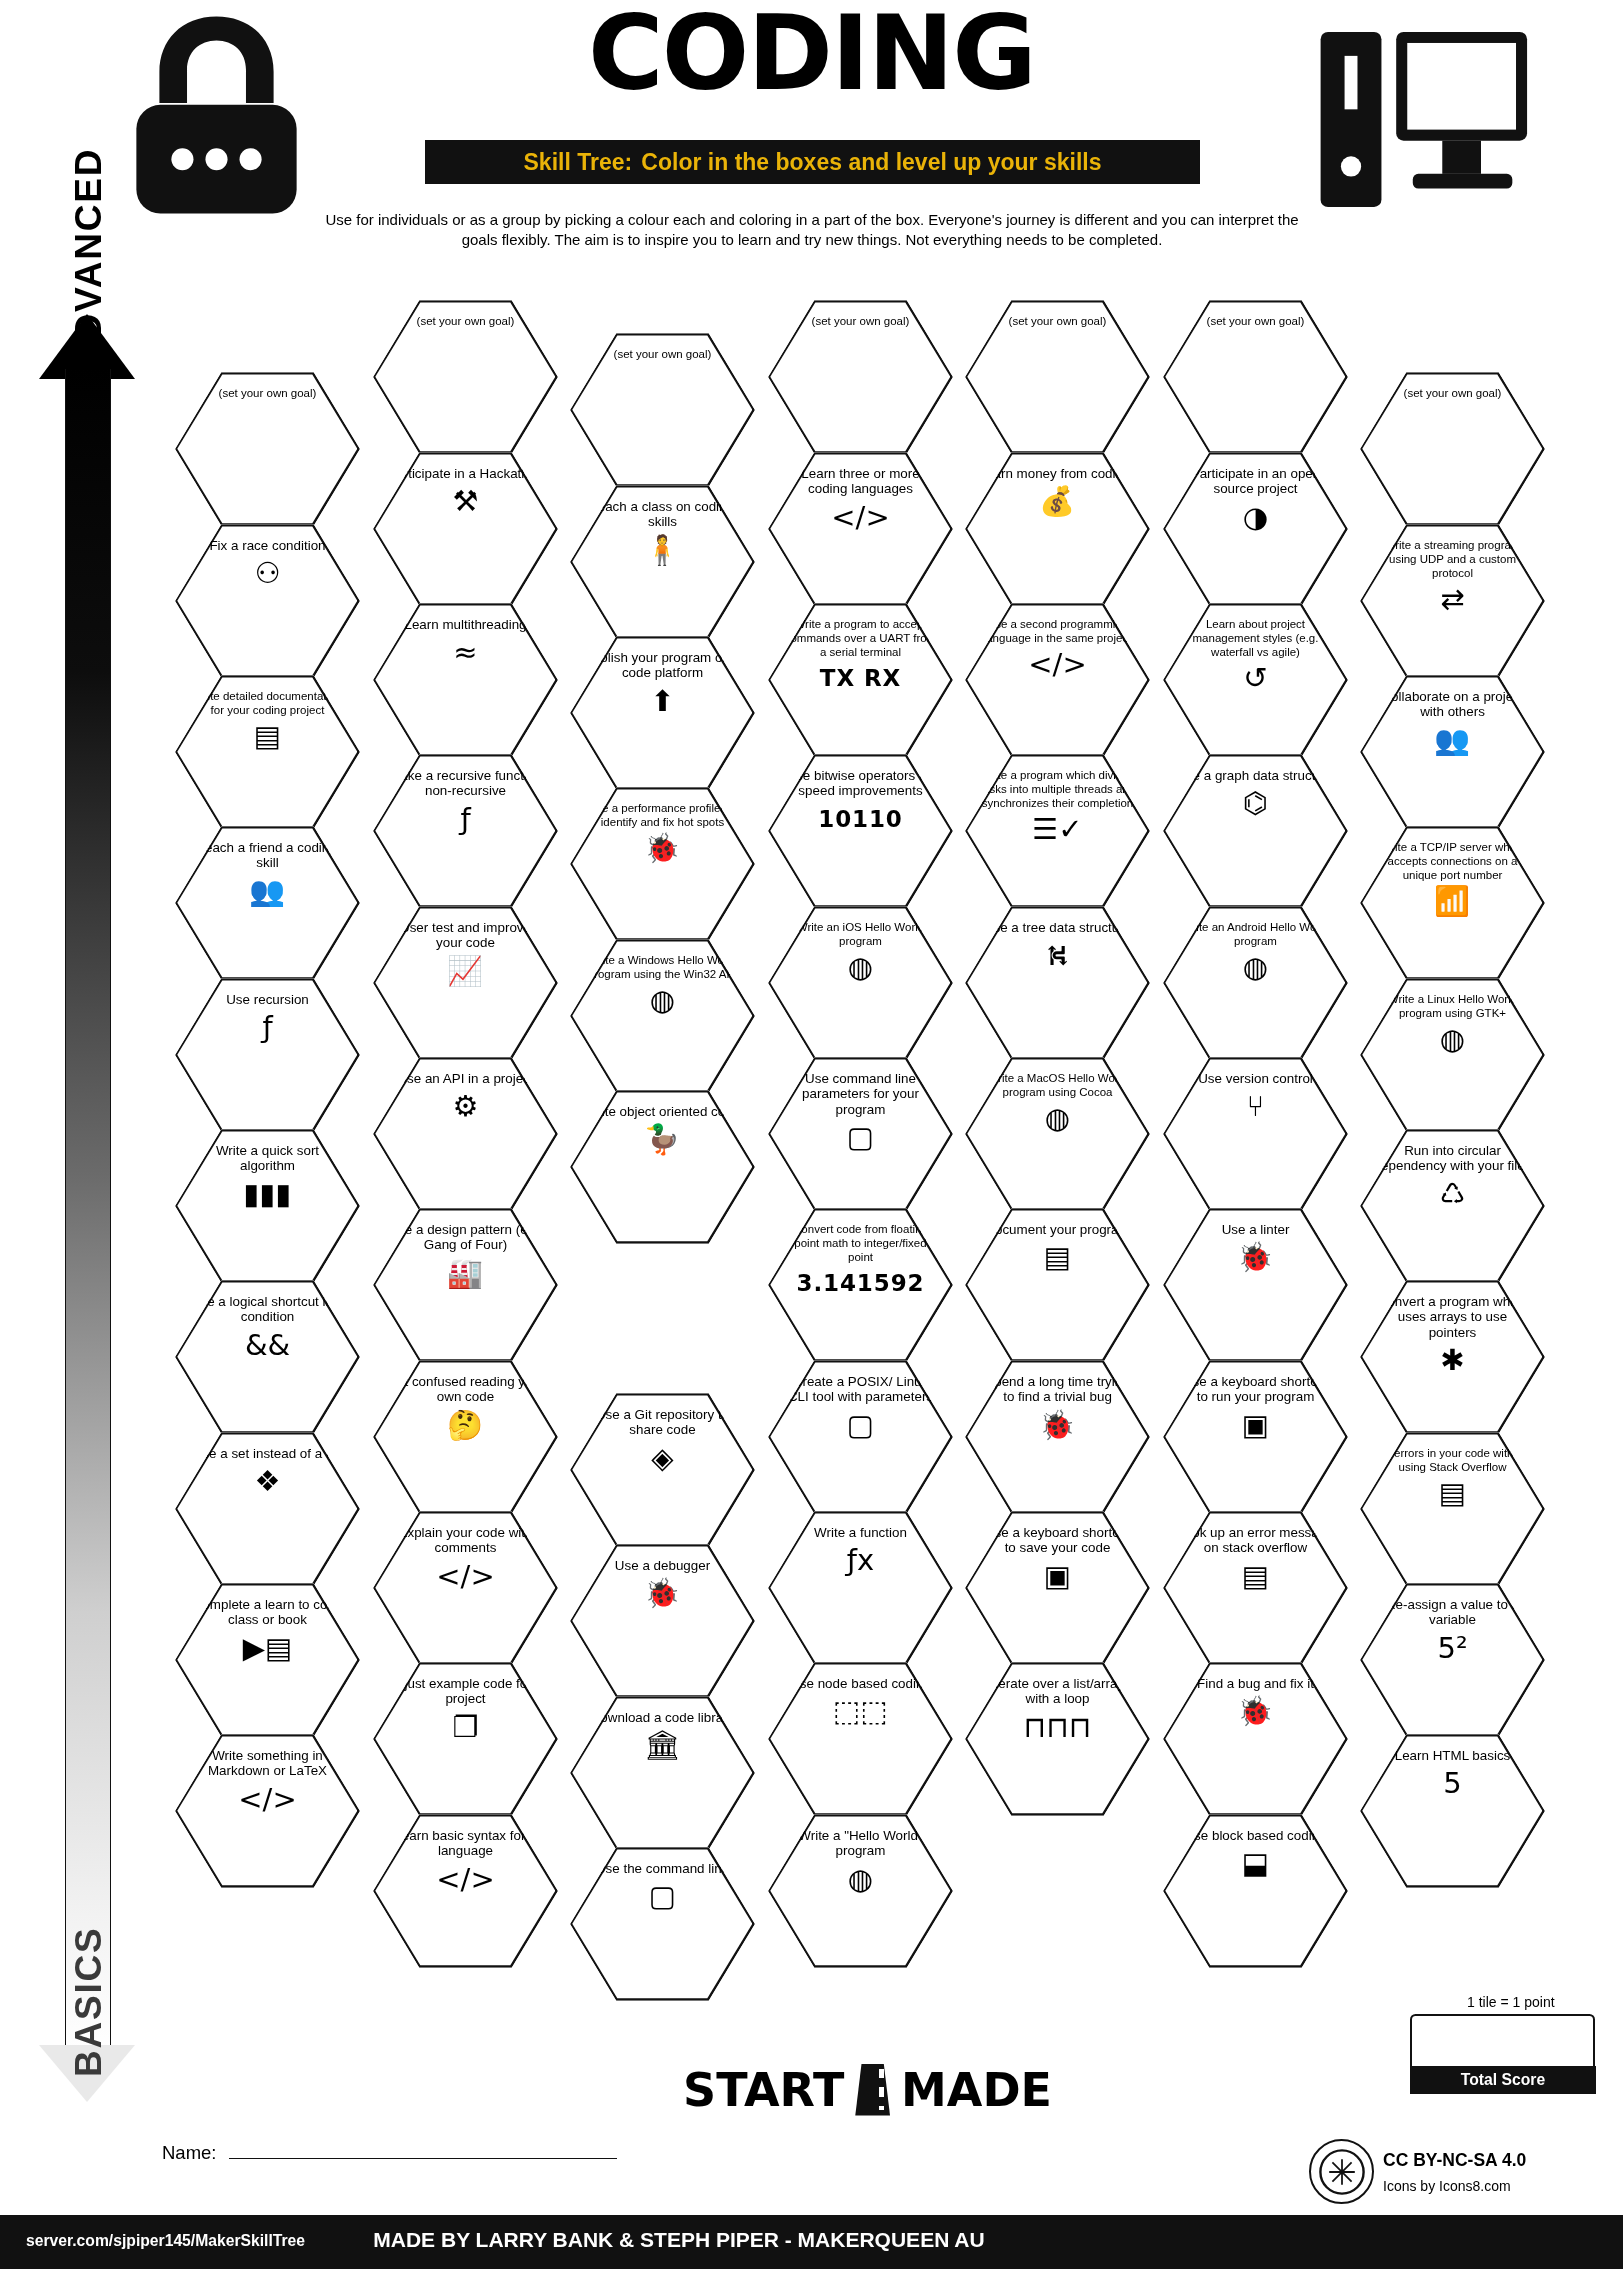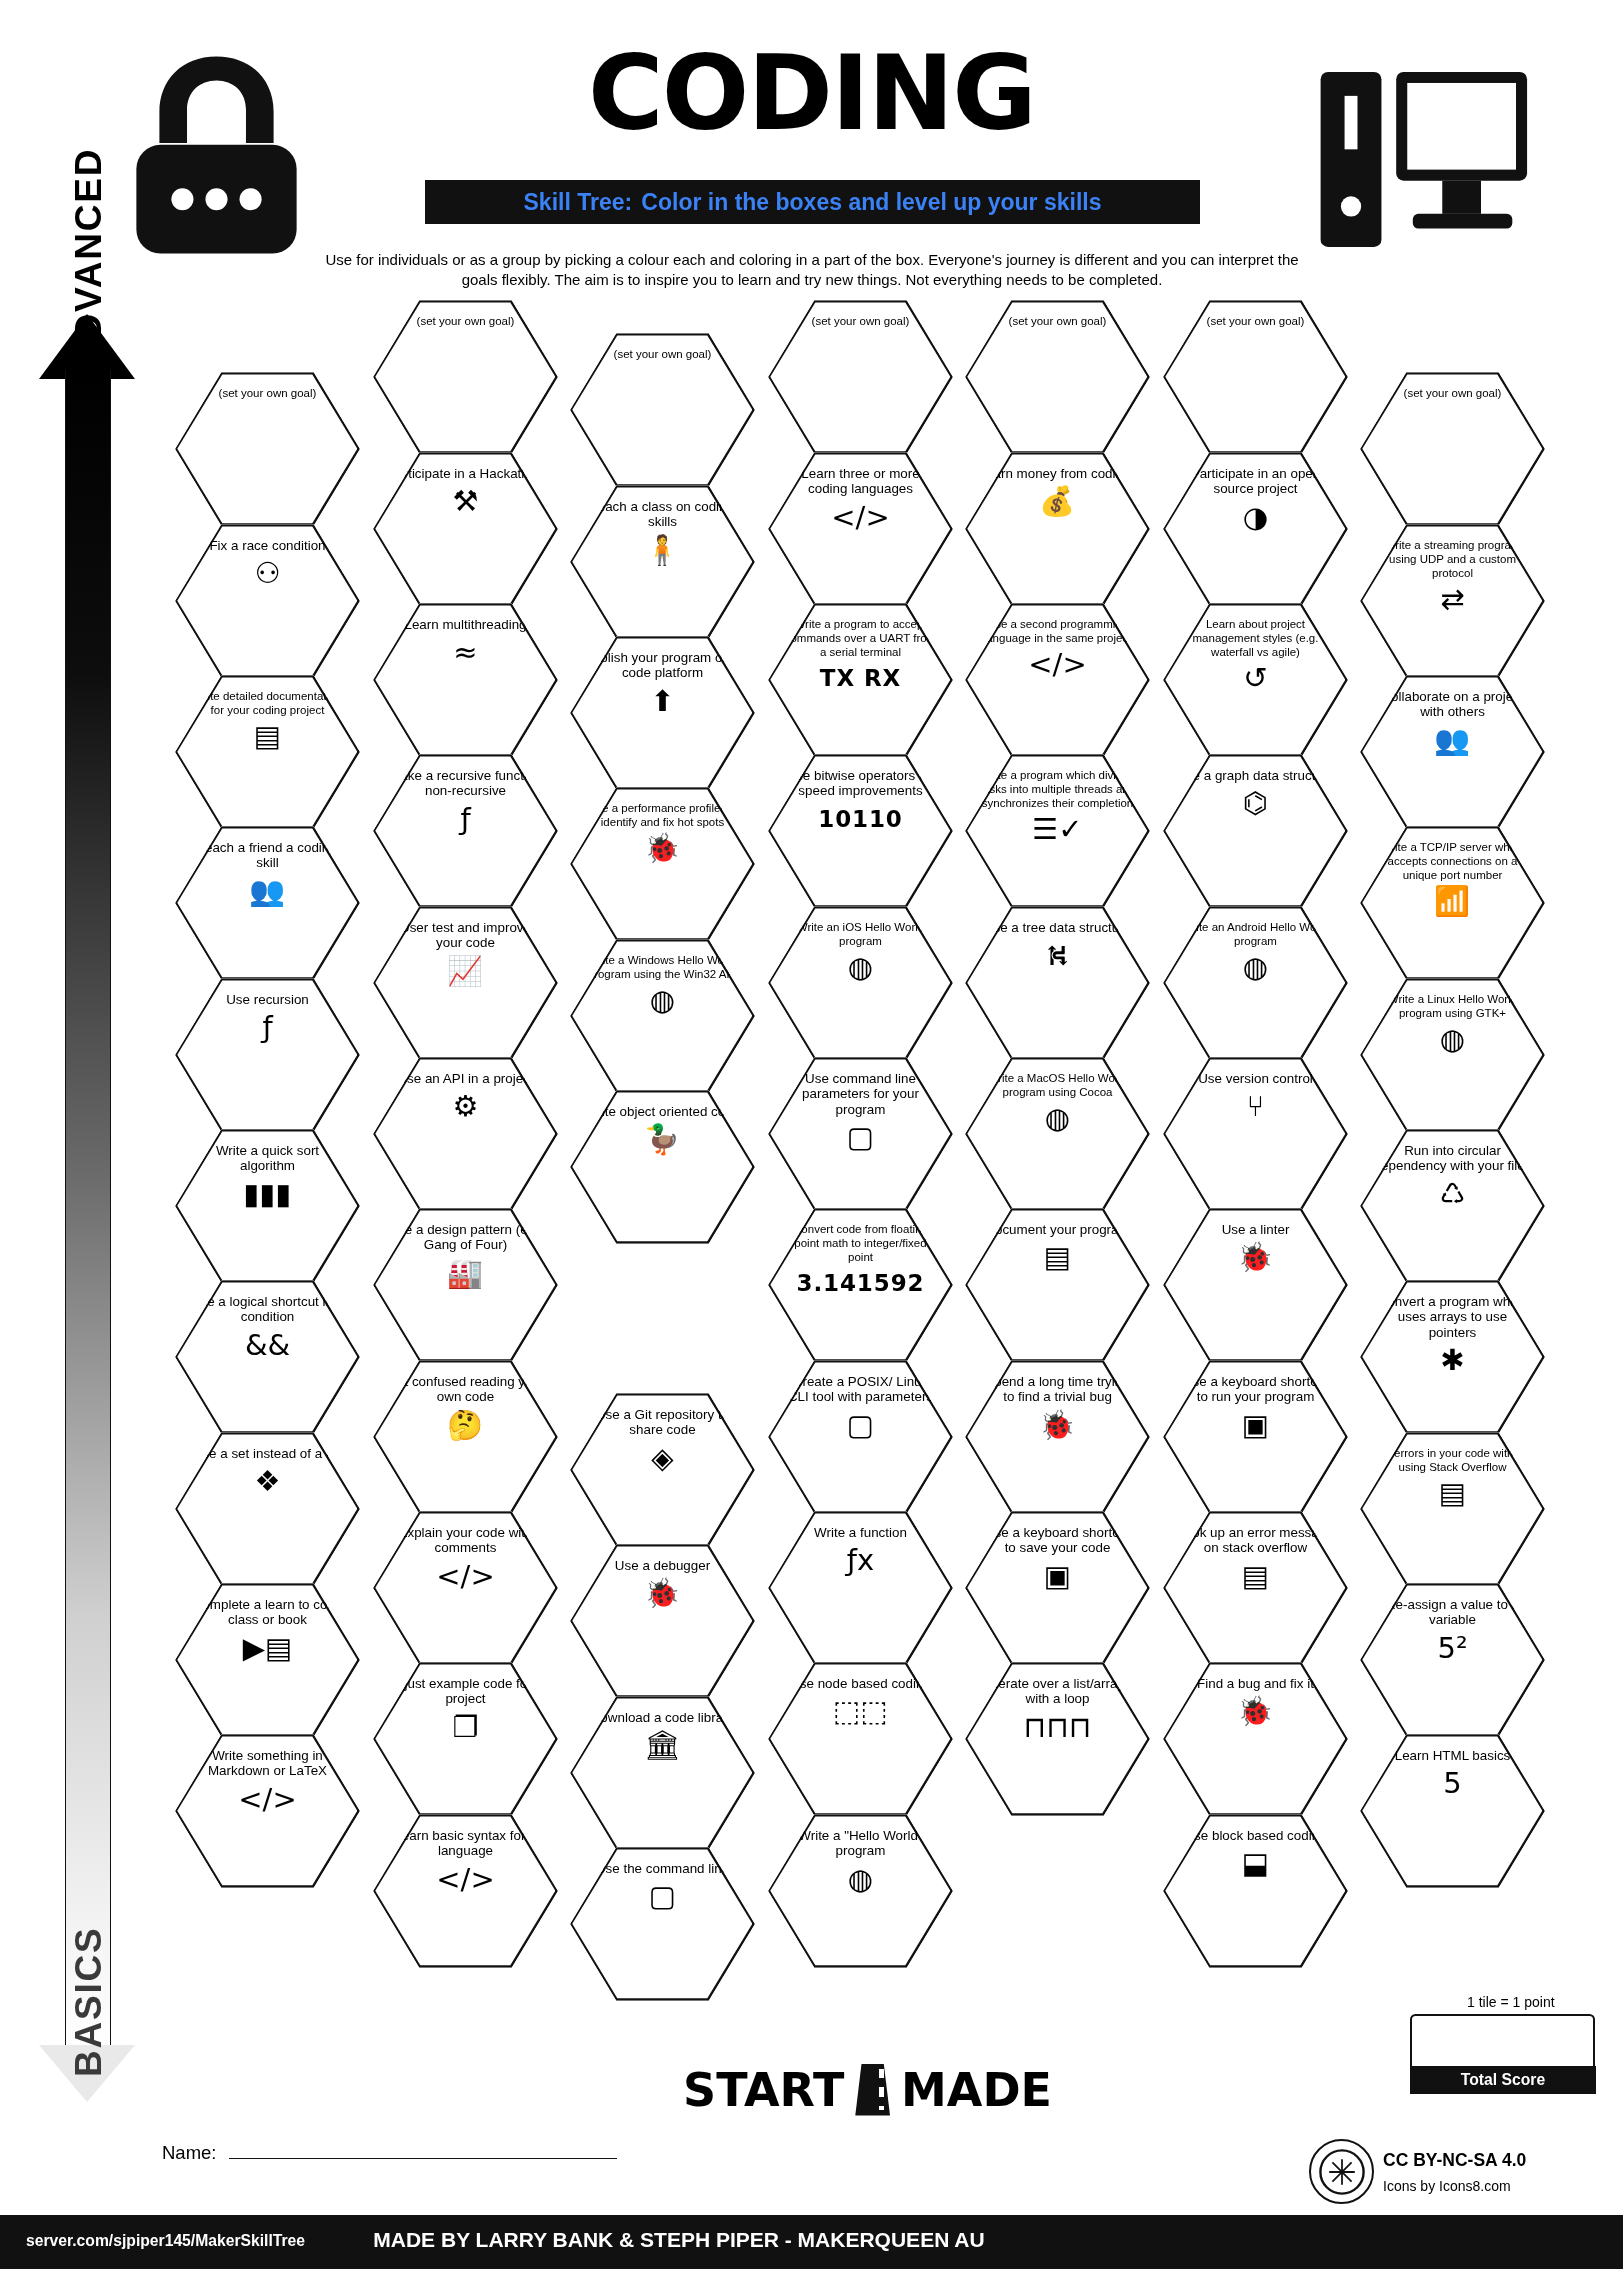--- a/index.html
+++ b/index.html
@@ -2,31 +2,31 @@
 <html style="font-size:14.8px"><head>
 <meta charset="utf-8">
 <style>
   html,body{margin:0;padding:0;}
   body{
     width:1623px;height:2269px;background:#ffffff;
     font-family:"Liberation Sans", sans-serif;
     color:#000;position:relative;overflow:hidden;
   }
   
-  #header{position:absolute;left:0;top:0;width:1623px;height:277px;margin-top:40px;}
+  #header{position:absolute;left:0;top:0;width:1623px;height:277px;}
   #lock-icon{position:absolute;left:129px;top:9.2px;width:175px;height:212px;}
   #computer-icon{position:absolute;left:1311px;top:18.5px;width:222px;height:212px;}
   #title{
     position:absolute;left:0;top:0;width:1623px;text-align:center;
     font-size:103px;font-weight:bold;letter-spacing:-1.8px;line-height:107px;
     font-family:"DejaVu Sans", sans-serif;
   }
   #subtitle-bar{
     position:absolute;left:425px;top:140px;width:775px;height:44px;
-    background:#111;color:#3b82f6;display:flex;align-items:center;justify-content:center;
+    background:#111;color:#eab308;display:flex;align-items:center;justify-content:center;
     font-size:23px;font-weight:bold;
   }
   #subtitle-bar .lbl{margin-right:9.2px;}
   #intro{
     position:absolute;left:323px;top:210px;width:978px;text-align:center;
     font-size:15px;line-height:20px;
   }
   
   #axis{position:absolute;left:35px;top:314px;width:102px;height:1790px;}
   #axis .arrowbody{

